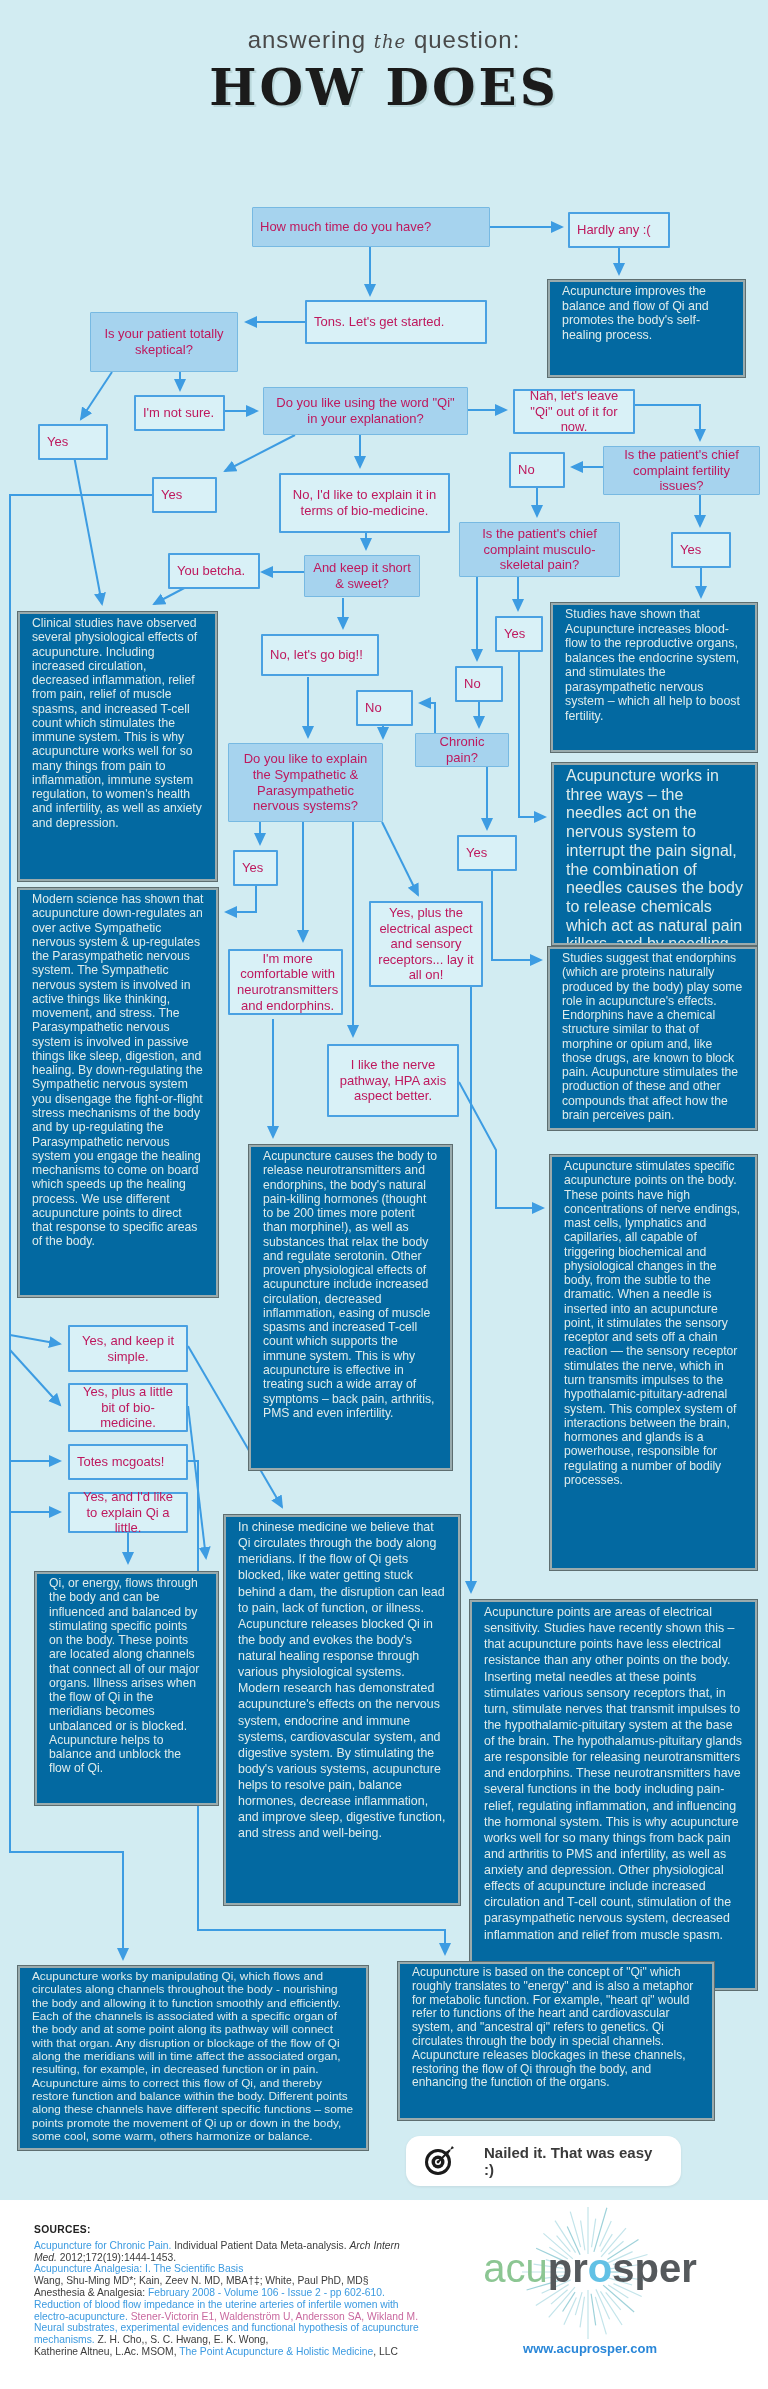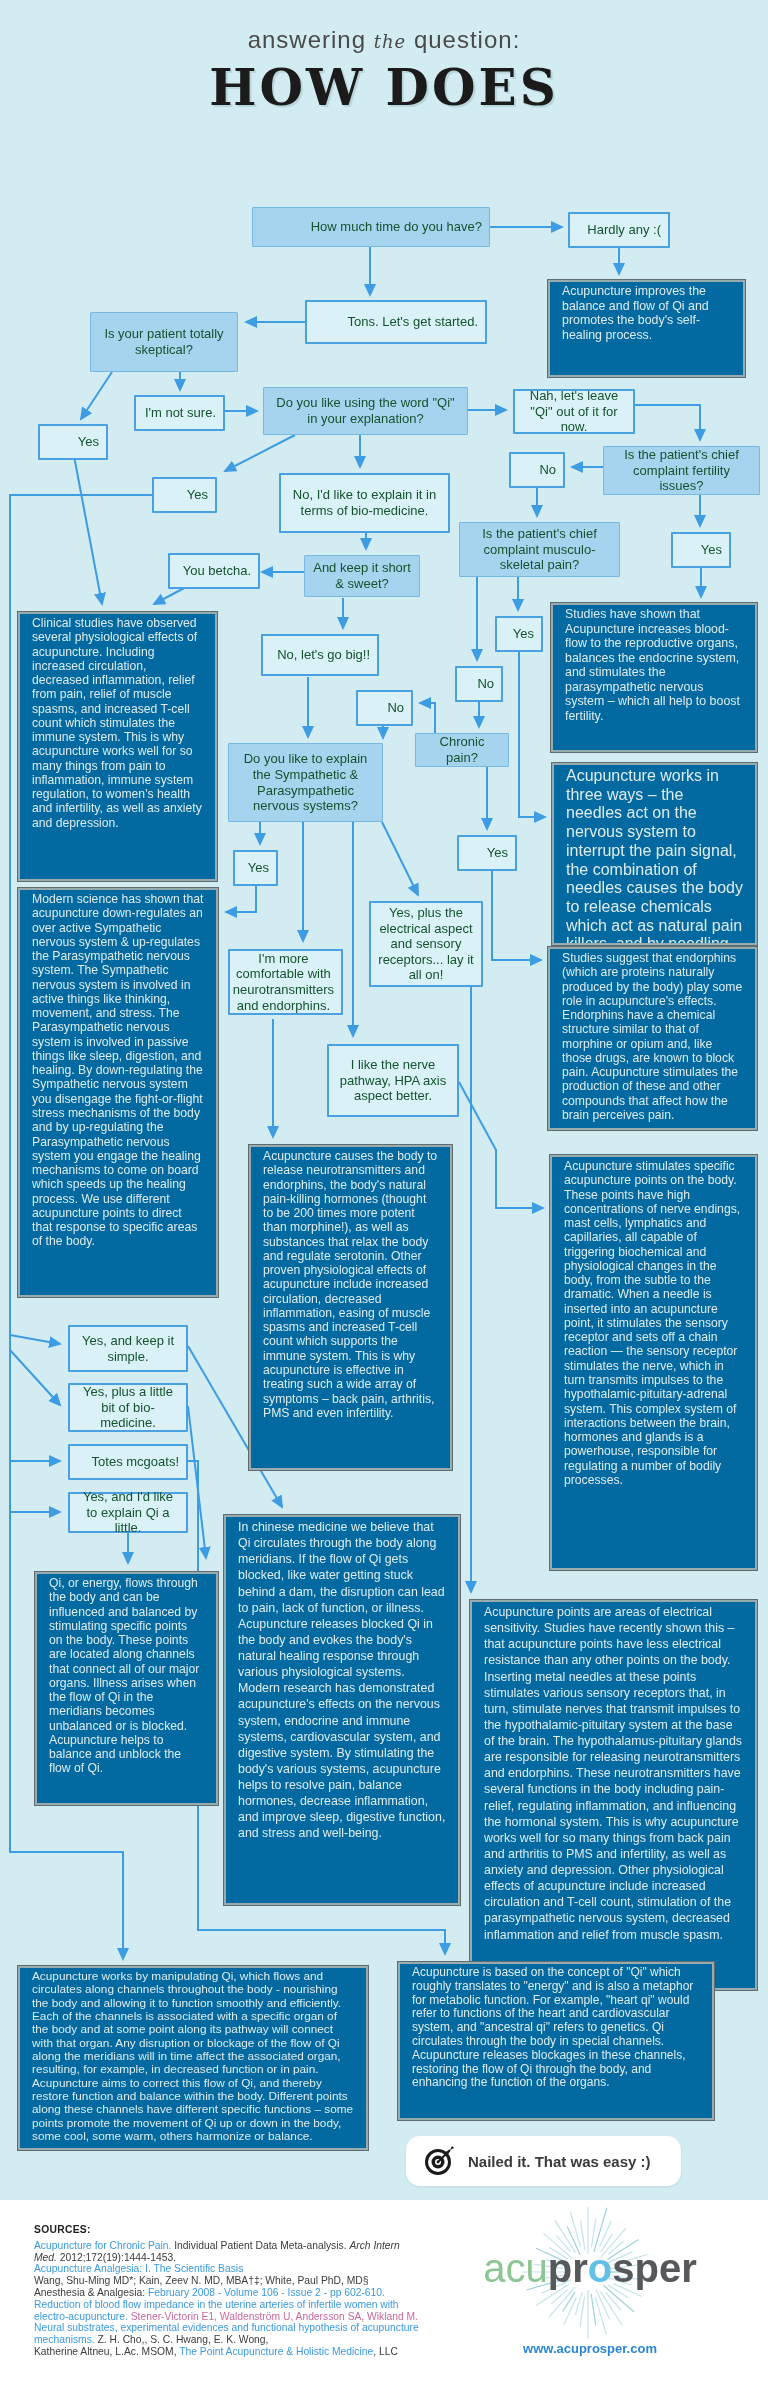--- a/index.html
+++ b/index.html
@@ -7,29 +7,29 @@
           font-family:"Liberation Sans",sans-serif;margin:0 auto;}
   
   .subtitle{position:absolute;left:0;top:26px;width:768px;text-align:center;color:#4a4a4a;
             font-size:24px;letter-spacing:1px;font-family:"Liberation Sans",sans-serif;}
   .subtitle .the{font-family:"DejaVu Serif",serif;font-style:italic;font-size:18px;}
   .title{position:absolute;left:0;width:768px;text-align:center;color:#1b1b1b;
          font-family:"DejaVu Serif",serif;font-weight:700;font-size:50px;letter-spacing:3px;
          text-shadow:2px 2px 0 #b9d6da;}
   #title1{top:58px;} #title2{top:114px;}
   
-  .node{position:absolute;box-sizing:border-box;display:flex;align-items:center;justify-content:flex-end;
-        text-align:center;padding:16px 7px;font-size:13px;line-height:1.2;color:#14532d;border-radius:1px;}
+  .node{position:absolute;box-sizing:border-box;display:flex;align-items:center;justify-content:flex-start;
+        text-align:center;padding:16px 7px;font-size:13px;line-height:1.2;color:#be185d;border-radius:1px;}
   .filled{background:#a6d3ee;border:1px solid #77b9e2;}
   .outline{background:#d9f1f7;border:2px solid #4aa1e2;}
   .dark{position:absolute;box-sizing:border-box;background:#0369a1;color:#dfeceb;
         border:2px solid #9aabad;box-shadow:0 0 0 1px #5e6e70;text-align:left;
         padding:2px 12px;font-size:12px;line-height:1.17;overflow:hidden;}
   .white-box{position:absolute;box-sizing:border-box;background:#ffffff;border-radius:14px;
-        display:flex;align-items:center;gap:12px;padding:8px 16px;color:#3a3a3a;
+        display:flex;align-items:center;gap:28px;padding:8px 16px;color:#3a3a3a;
         font-weight:700;font-size:15px;box-shadow:0 1px 3px rgba(0,0,0,0.08);}
   svg.wires{position:absolute;left:0;top:0;pointer-events:none;}
   
   #footer{position:absolute;left:0;top:2200px;width:768px;height:189px;background:#ffffff;}
   #sources{position:absolute;left:34px;top:24px;width:360px;font-size:10.3px;line-height:11.8px;color:#3c3c3c;}
   #sources-heading{font-weight:700;color:#222;margin-bottom:4px;letter-spacing:0.3px;}
   .src-line{white-space:nowrap;}
   .c-dark{color:#3c3c3c;} .c-blue{color:#3b9ae0;} .c-pink{color:#c9699f;}
   .it{font-style:italic;}
   #logo-wrap{position:absolute;left:470px;top:0;width:240px;height:189px;}

